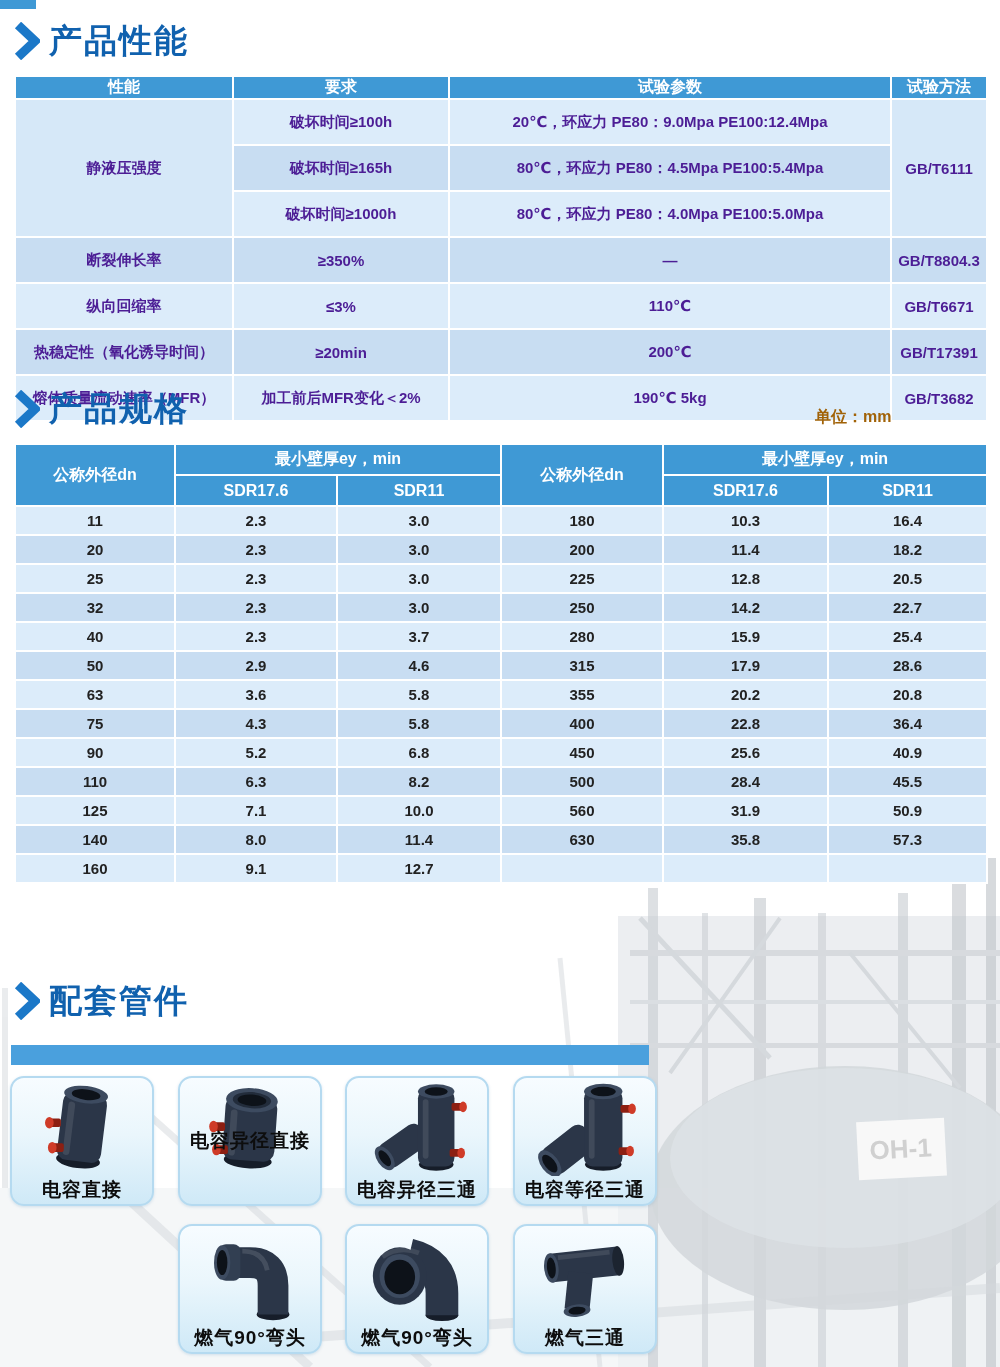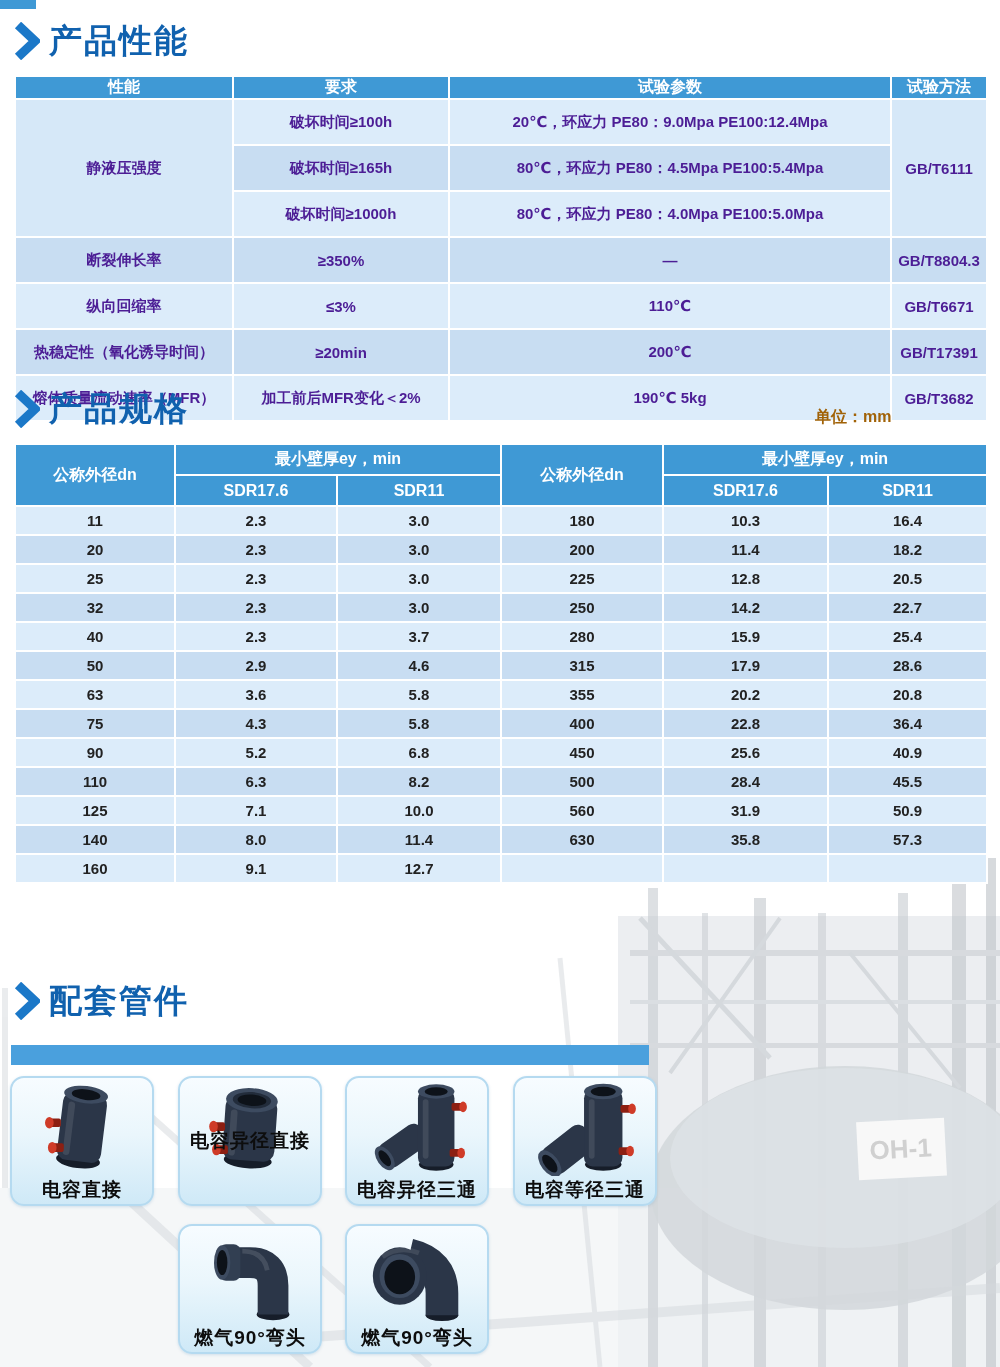--- a/index.html
+++ b/index.html
@@ -386,14 +386,29 @@
       <ellipse cx="86" cy="91" rx="17" ry="6" fill="#161d29"></ellipse>
       <path d="M52,28 Q86,36 86,68 L86,91" fill="none" stroke="#2b3648" stroke-width="34"></path>
       <ellipse cx="42" cy="50" rx="28" ry="30" fill="#2b3648"></ellipse>
       <ellipse cx="42" cy="50" rx="21" ry="23" fill="#3d4b60"></ellipse>
       <ellipse cx="42" cy="51" rx="16" ry="18" fill="#0d1219"></ellipse>
       <path d="M24,30 Q42,18 62,26" fill="none" stroke="#ffffff" opacity="0.1" stroke-width="5"></path>
     </svg>
     <div class="lbl">燃气90°弯头</div>
   </div>
 
+  <div class="card" style="left:513px;top:1224px;">
+    <svg width="120" height="96" viewBox="0 0 120 100">
+      <g transform="rotate(-6 60 50)">
+        <path d="M26,38 L96,38" fill="none" stroke="#2b3648" stroke-width="30"></path>
+        <ellipse cx="96" cy="38" rx="6" ry="15.5" fill="#1c2430"></ellipse>
+        <ellipse cx="26" cy="38" rx="7.5" ry="15.5" fill="#3d4b60"></ellipse>
+        <ellipse cx="26" cy="38" rx="4.5" ry="11" fill="#0d1219"></ellipse>
+        <path d="M56,46 L48,84" fill="none" stroke="#2b3648" stroke-width="26"></path>
+        <ellipse cx="48" cy="85" rx="14" ry="6.5" fill="#3d4b60"></ellipse>
+        <ellipse cx="48" cy="85" rx="9" ry="4" fill="#0d1219"></ellipse>
+        <path d="M34,28 L88,28" fill="none" stroke="#ffffff" opacity="0.1" stroke-width="5"></path>
+      </g>
+    </svg>
+    <div class="lbl">燃气三通</div>
+  </div>
 
 </div>
 
 </body></html>

